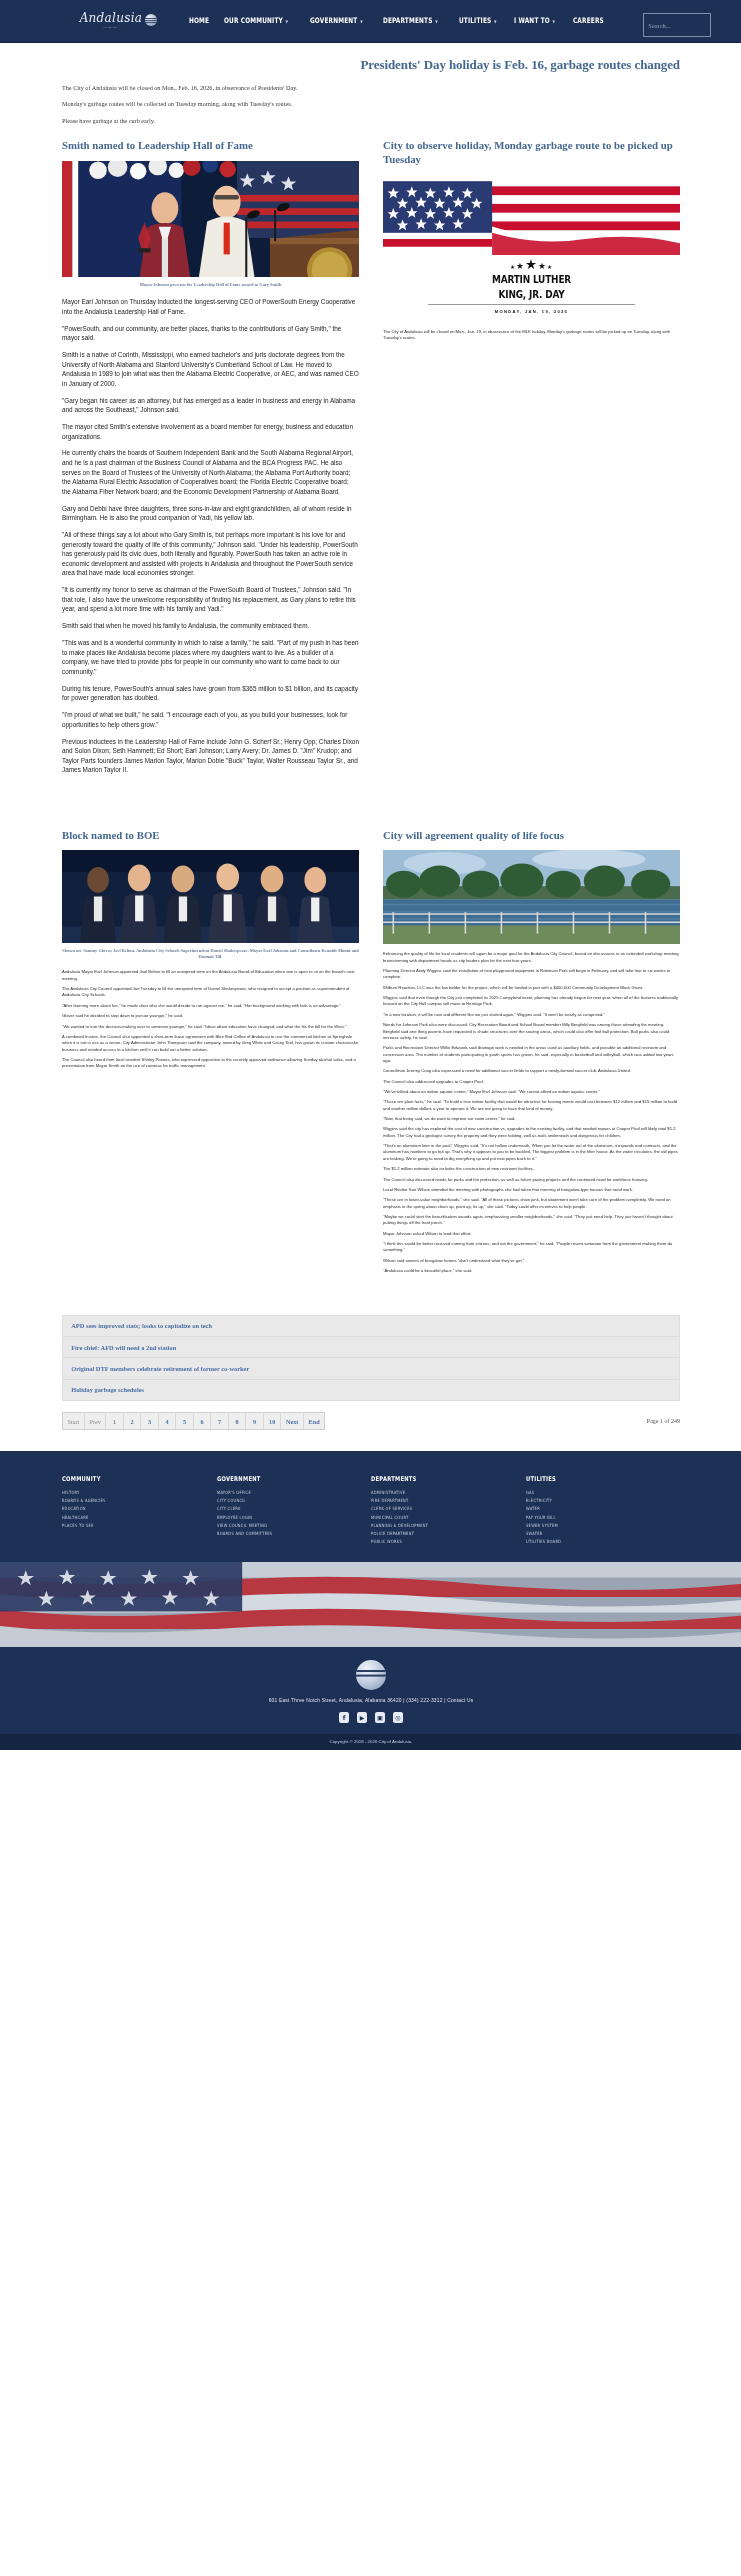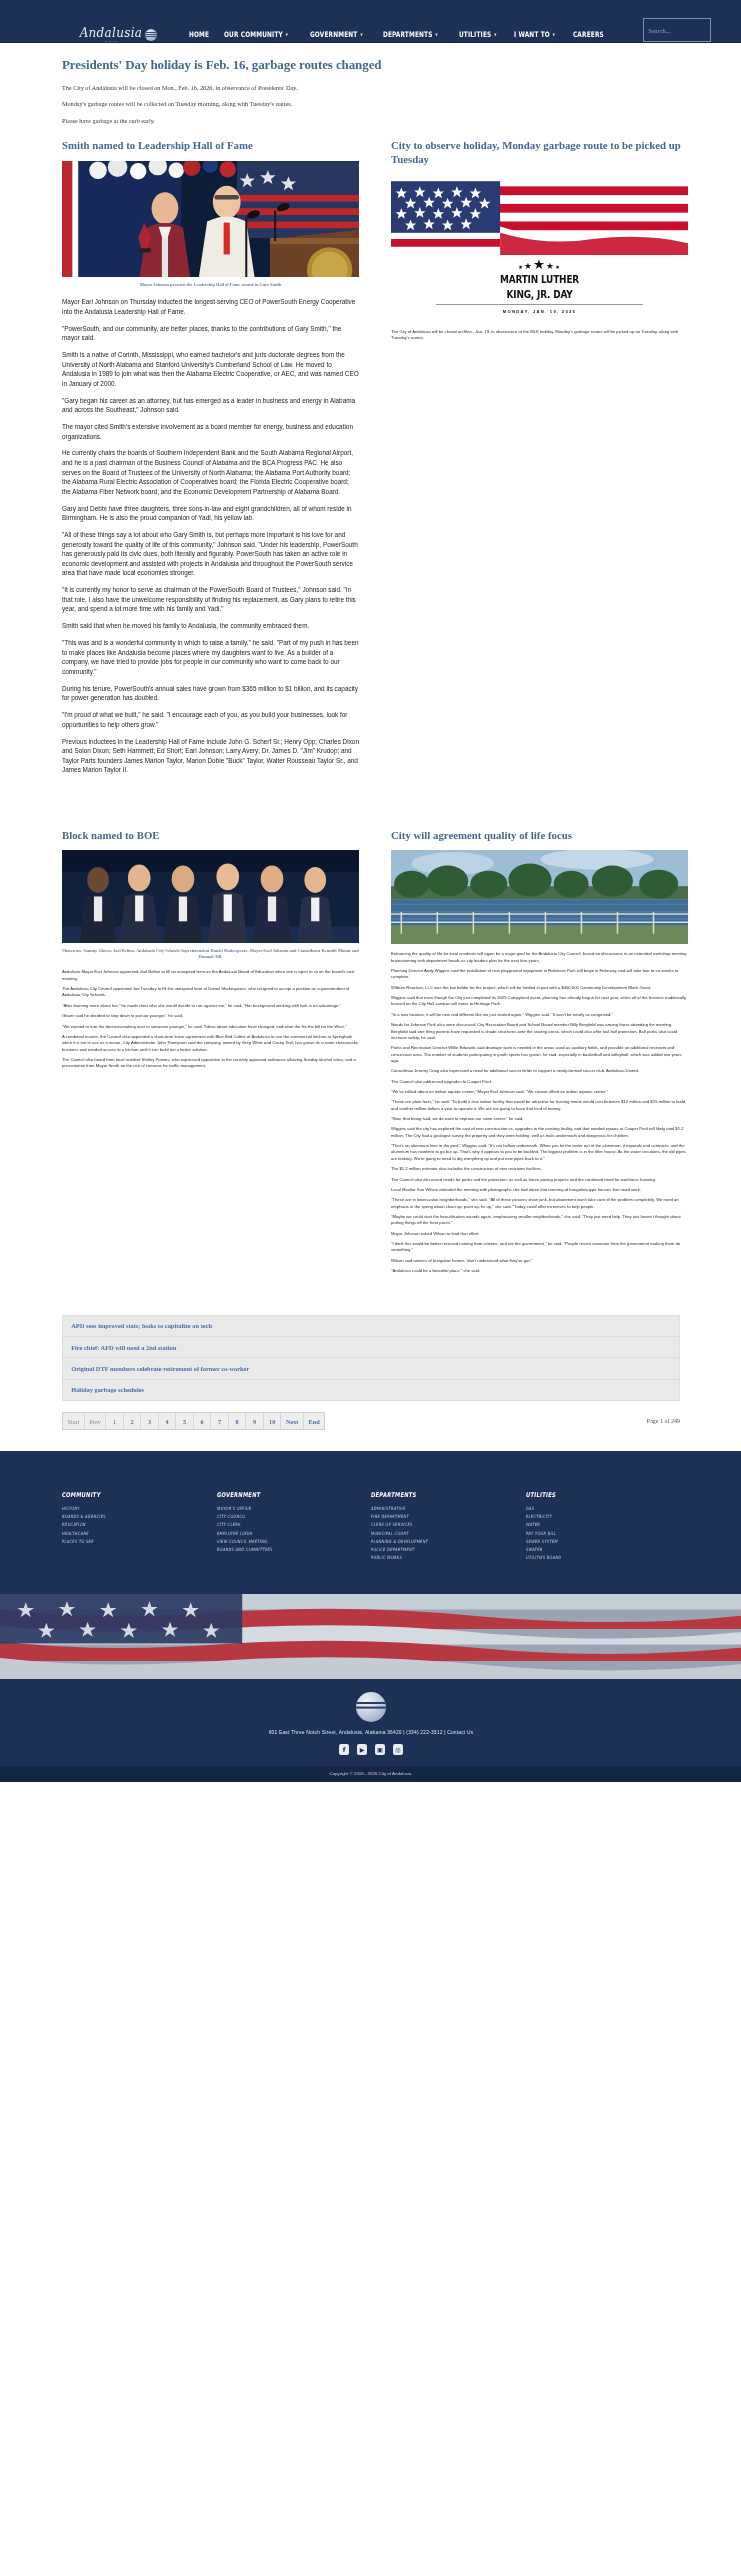--- a/index.html
+++ b/index.html
@@ -16,21 +16,21 @@
   
   .topbar {
     background: #1d3055;
     height: 13px;
     width: 100%;
   }
   .navbar {
     background: #1d3055;
     height: 30px;
     display: flex;
-    align-items: flex-end;
+    align-items: flex-start;
     padding: 0 16px 0 0;
     border-bottom: 1px solid #15233f;
   }
   .logo-wrap {
     width: 103px;
     display: flex;
     align-items: center;
     justify-content: center;
     gap: 3.1px;
     margin-left: 67px;
@@ -100,32 +100,33 @@
   .page { width: 742px; background: #fff; padding: 0 0 20.6px 0; }
   .container { width: 618px; margin: 0 auto; padding-top: 14.4px; }
 
   h1.lead {
     font-family: "Liberation Serif", serif;
     color: #45688f;
     font-size: 13px;
     font-weight: bold;
     margin-bottom: 10.3px;
     letter-spacing: -0.1px;
+    text-align: right;
   }
   .lead-body p {
     font-family: "Liberation Serif", serif;
     font-size: 6.2px;
     color: #3a3a3a;
     margin-bottom: 7.7px;
     line-height: 1.45;
   }
 
   .two-col {
     display: flex;
-    gap: 32px;
+    gap: 24px;
     margin-top: 13.4px;
   }
   .col { width: 297px; }
 
   h2.section-title {
     font-family: "Liberation Serif", serif;
     color: #45688f;
     font-size: 10.8px;
     font-weight: bold;
     margin-bottom: 8.2px;
@@ -223,21 +224,21 @@
     margin-left:auto; font-family:"Liberation Serif",serif;
     font-size:6px; color:#555;
   }
 
   
   .footer {
     background: #1d3055;
     color: #d6dded;
     padding: 24px 0 15.5px 0;
   }
-  .footer-inner { width: 618px; margin: 16px auto; display:flex;font-style:italic; }
+  .footer-inner { width: 618px; margin: 0 auto; display:flex; }
   .fcol { width: 25%; }
   .fcol h4 {
     font-family:"DejaVu Sans Condensed","Liberation Sans",sans-serif;
     font-size: 6.4px; font-weight: bold; color:#fff;
     letter-spacing: 0.3px; margin-bottom: 6.2px;
     transform: scaleX(0.9); transform-origin: left center;
   }
   .fcol ul { list-style: none; }
   .fcol li {
     font-family:"DejaVu Sans Condensed","Liberation Sans",sans-serif;

